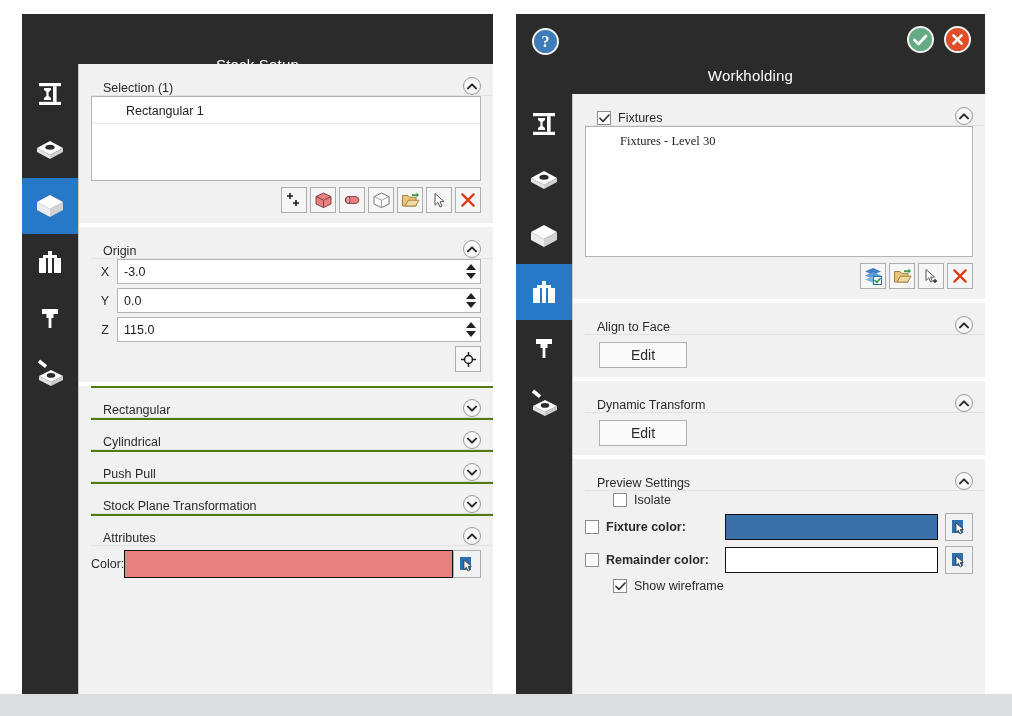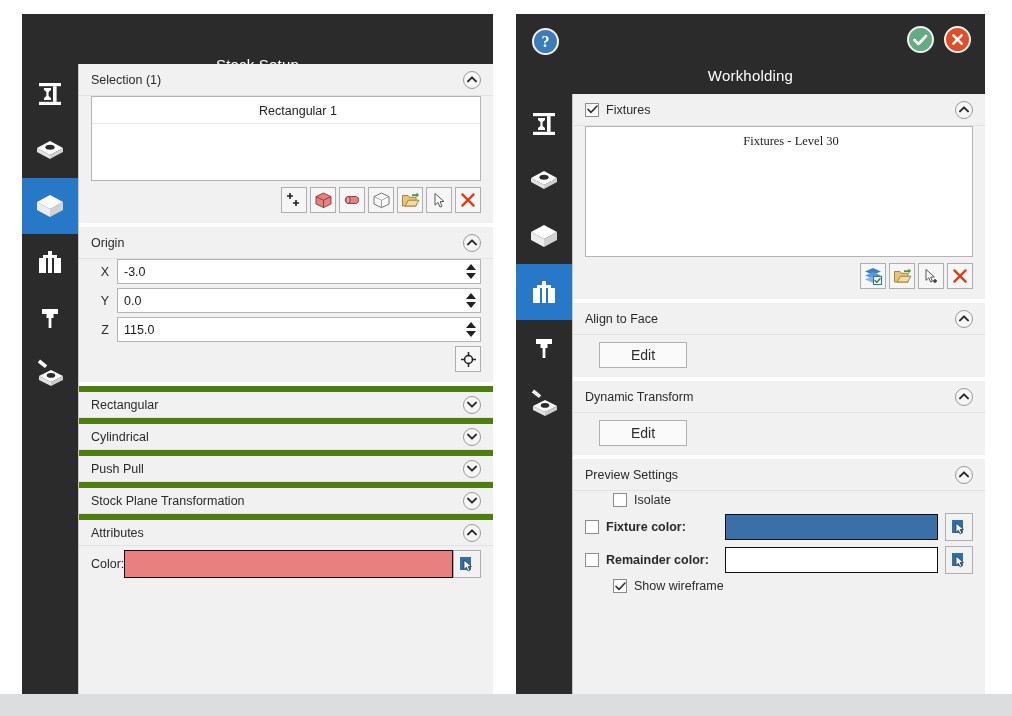--- a/index.html
+++ b/index.html
@@ -46,42 +46,43 @@
                justify-content:center; cursor:pointer; }
   .rail-item.active { background: #2878c8; }
   .rail-item svg { display:block; }
 
   .content { flex: 1 1 auto; background: #f1f1f1; overflow: hidden;
              border-left: 1px solid #c8c8c8; }
 
   
   .section { background: #f1f1f1; }
   .sec-head {
-    position: relative; height: 32px; display: flex; align-items: center;
+    position: relative; height: 32px; display: flex; align-items: flex-end;
     padding: 0 12px; font-size: 12.5px; color: #2a2a2a;
     border-bottom: 1px solid #e2e2e2;
     background: #f1f1f1;
-  }
-  .sec-head.collapsed { border-top: 6px solid #4d7c0f; }
+    margin-left: 12px;
+  }
+  .sec-head.collapsed { border-top: 2px solid #4d7c0f; }
   .sec-title { flex: 1 1 auto; }
   .chev {
     width: 18px; height: 18px; border-radius: 50%;
     border: 1px solid #9a9a9a; background: #f6f6f6;
     display:flex; align-items:center; justify-content:center; cursor: pointer;
     flex: 0 0 18px;
   }
   .sec-body { padding: 0 12px 10px 12px; }
 
   
   .listbox {
     background: #ffffff; border: 1px solid #b4b4b4;
     height: 85px; padding: 4px 0 0 0; overflow: hidden;
   }
   .listbox.tall { height: 131px; font-family: Liberation Serif, serif; }
-  .list-row { font-size: 12.5px; color: #222; padding: 3px 10px 3px 34px; text-align: center; }
+  .list-row { font-size: 12.5px; color: #222; padding: 3px 10px 3px 34px; }
   .list-sep { border-bottom: 1px solid #e6e6e6; margin-top: 2px; }
 
   .btnbar { display: flex; justify-content: flex-end; gap: 3px; margin-top: 6px; }
   .tbtn {
     width: 26px; height: 26px; border: 1px solid #aeaeae; background: #f6f6f6;
     display:flex; align-items:center; justify-content:center; cursor:pointer;
   }
   .tbtn svg { display:block; }
 
   

